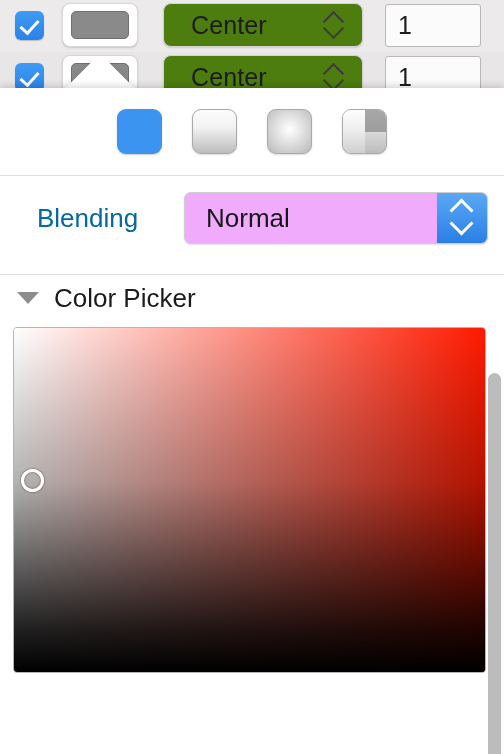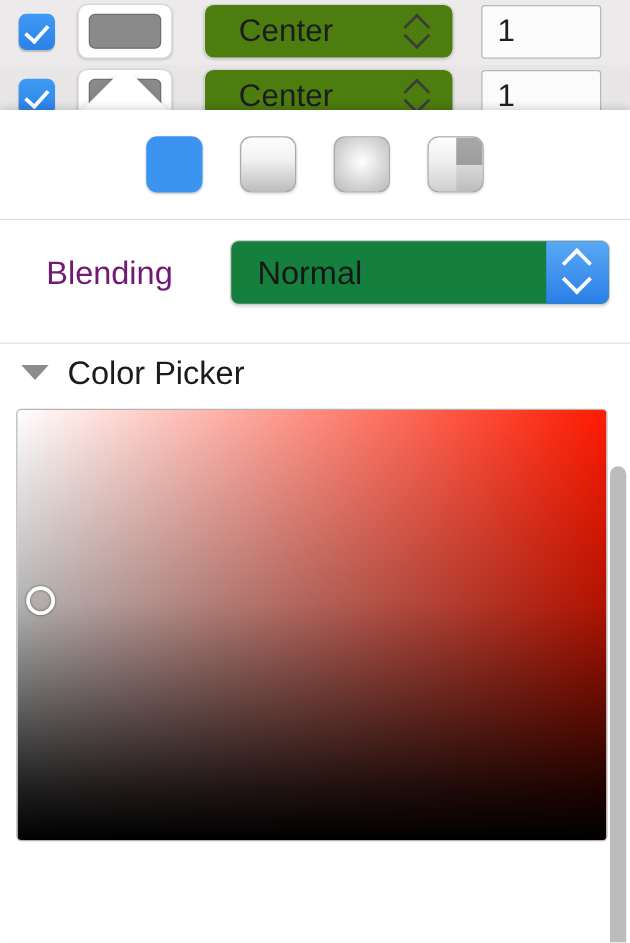--- a/index.html
+++ b/index.html
@@ -210,27 +210,27 @@
     position: absolute;
     left: 0; top: 88px;
     width: 504px; height: 84px;
     display: flex;
     align-items: center;
   }
   .blend-label {
     position: absolute;
     left: 37px;
     font-size: 26px;
-    color: #701a75;
+    color: #0369a1;
   }
   .blend-popup {
     position: absolute;
     left: 184px;
     width: 304px; height: 52px;
-    background: #15803d;
+    background: #f0abfc;
     border: 1px solid #cfcdce;
     border-radius: 7px;
     box-shadow: 0 1px 2px rgba(0,0,0,.13);
     display: flex;
     align-items: center;
   }
   .blend-popup .val {
     margin-left: 21px;
     font-size: 26px;
     color: #171717;

